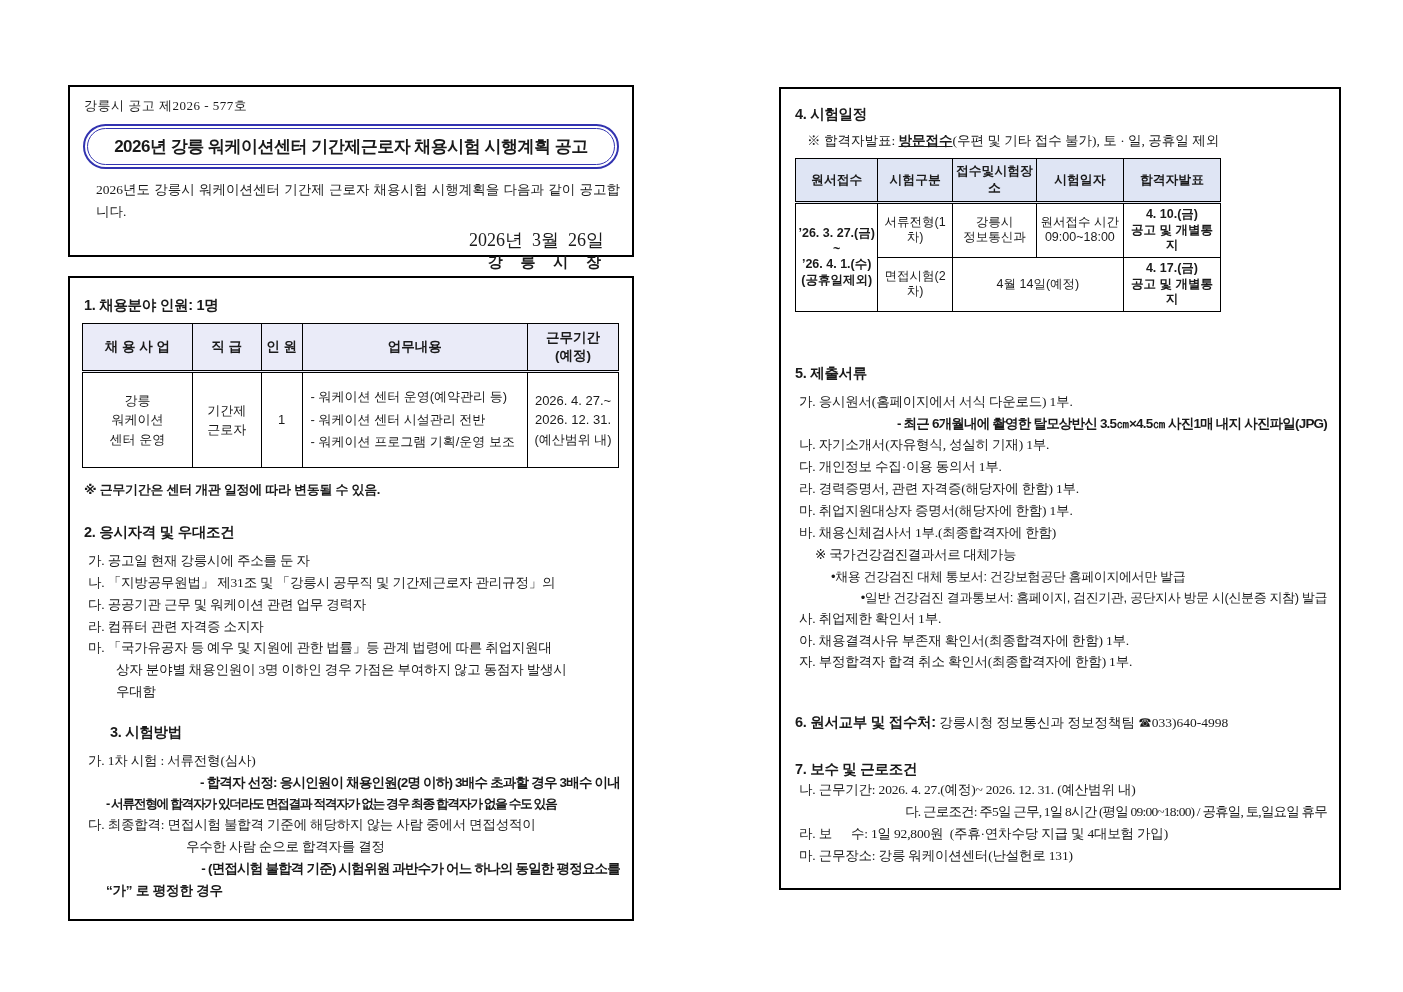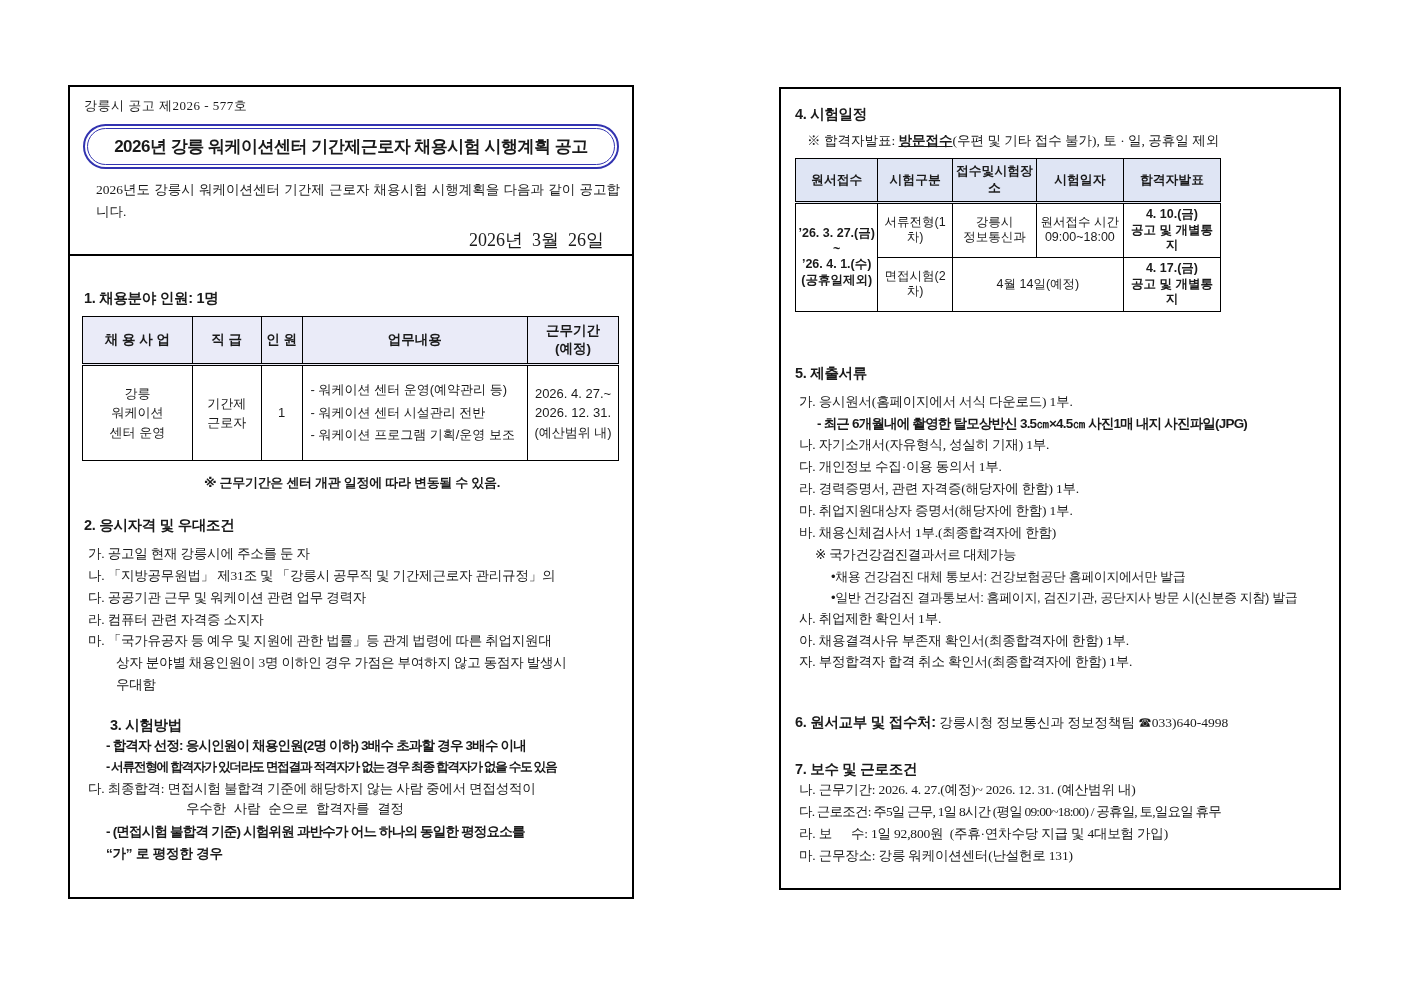--- a/index.html
+++ b/index.html
@@ -2,21 +2,21 @@
 <html style="--title-border: #3233b0; --hdr-bg-1: #eaebf8; --hdr-bg-2: #dfe5f4;"><head>
 <meta charset="utf-8">
 <style>
   html,body{margin:0;padding:0;}
   body{
     width:1403px;height:992px;position:relative;background:#ffffff;
     font-family:"Liberation Serif","DejaVu Serif",serif;color:#1a1a1a;
   }
   .panel{position:absolute;box-sizing:border-box;border:2px solid #000;background:#fff;}
   #p1-head{left:68px;top:85px;width:566px;height:172px;}
-  #p1-main{left:68px;top:254px;width:566px;height:645px;padding:25px 12px;}
+  #p1-main{left:68px;top:276px;width:566px;height:645px;padding:10px 12px;}
   #p2{left:779px;top:87px;width:562px;height:803px;padding:16px 12px;}
 
   .notice-no{margin:10px 0 0 14px;font-size:13px;letter-spacing:.5px;}
   .title-box{margin:9px 13px 0 13px;border:2px solid var(--title-border,#3233b0);border-radius:28px;padding:2px;}
   .title-inner{border:1px solid var(--title-border,#3233b0);border-radius:24px;text-align:center;
     padding:6px 2px;font-weight:bold;font-size:17px;font-family:"Liberation Sans","DejaVu Sans",sans-serif;letter-spacing:-0.5px;}
   .intro{margin:10px 12px 0 26px;font-size:13.5px;line-height:1.6;text-align:justify;}
   .date-line{margin:6px 28px 0 0;text-align:right;font-size:18px;white-space:pre-wrap;}
   .sign-line{margin:1px 24px 0 0;text-align:right;font-size:15px;font-weight:bold;letter-spacing:7px;white-space:pre-wrap;}
 
@@ -27,28 +27,28 @@
   table{border-collapse:collapse;font-family:"Liberation Sans","DejaVu Sans",sans-serif;}
   #t1{width:537px;margin:8px 0 0 0;font-size:13px;}
   #t2{width:426px;margin:8px 0 0 2px;font-size:12.5px;}
   th,td{border:1.2px solid #000;text-align:center;vertical-align:middle;white-space:pre-line;}
   th{background:var(--hdr-bg-1,#eaebf8);border-bottom:3px double #000;font-weight:bold;padding:5px 2px;font-size:13.5px;}
   #t2 th{background:var(--hdr-bg-2,#dfe5f4);font-size:12.8px;padding:4px 1px;}
   #t1 td{height:86px;line-height:1.5;}
   #t1 td.duties{text-align:left;padding:4px 4px 4px 8px;line-height:1.75;}
   #t2 td{padding:3px 1px;line-height:1.25;height:32px;}
   #t2 .b-cell{font-weight:bold;}
-  .tbl-note{font-family:"Liberation Sans","DejaVu Sans",sans-serif;font-weight:bold;font-size:13px;margin:13px 0 0 2px;letter-spacing:-0.3px;text-align:center;}
+  .tbl-note{font-family:"Liberation Sans","DejaVu Sans",sans-serif;font-weight:bold;font-size:13px;margin:13px 0 0 2px;letter-spacing:-0.3px;}
 
   .ln{font-size:13.5px;line-height:1.62;margin-left:6px;white-space:pre-wrap;letter-spacing:-0.2px;}
   .cont{margin-left:34px;}
   .sub{margin-left:24px;font-family:"Liberation Sans","DejaVu Sans",sans-serif;}
-  .deep{margin-left:104px;font-family:Liberation Mono, monospace;}
+  .deep{margin-left:104px;}
   .b{font-weight:bold;}
-  .squeeze{letter-spacing:-0.8px;}
+  .squeeze{letter-spacing:-0.8px;text-align:right;}
   .squeeze2{letter-spacing:-1.4px;font-size:12.8px;}
   .note2{margin-left:22px;font-family:"Liberation Sans","DejaVu Sans",sans-serif;letter-spacing:-0.4px;}
   .bullet{margin-left:38px;font-family:"Liberation Sans","DejaVu Sans",sans-serif;font-size:13px;letter-spacing:-0.4px;}
   .s4-note{margin:8px 0 0 14px;font-size:13.5px;white-space:pre-wrap;}
   .u{ text-decoration:underline;font-weight:bold;}
   .inline{display:inline;}
   .s6-line{font-size:13.5px;margin-left:2px;white-space:pre-wrap;}
   .s6-line .lbl{font-weight:bold;font-size:14.5px;font-family:"Liberation Sans","DejaVu Sans",sans-serif;letter-spacing:-0.3px;}
 </style>
 </head>
@@ -108,20 +108,21 @@
   <div class="sec-h mt24">2. 응시자격 및 우대조건</div>
   <div class="ln mt8">가. 공고일 현재 강릉시에 주소를 둔 자</div>
   <div class="ln">나. 「지방공무원법」 제31조 및 「강릉시 공무직 및 기간제근로자 관리규정」의</div>
   <div class="ln">다. 공공기관 근무 및 워케이션 관련 업무 경력자</div>
   <div class="ln">라. 컴퓨터 관련 자격증 소지자</div>
   <div class="ln">마. 「국가유공자 등 예우 및 지원에 관한 법률」등 관계 법령에 따른 취업지원대</div>
   <div class="ln cont">상자 분야별 채용인원이 3명 이하인 경우 가점은 부여하지 않고 동점자 발생시</div>
   <div class="ln cont">우대함</div>
 
   <div class="sec-h mt20">3. 시험방법</div>
+  <div class="ln mt8">가. 1차 시험 : 서류전형(심사)</div>
   <div class="ln sub b squeeze">- 합격자 선정: 응시인원이 채용인원(2명 이하) 3배수 초과할 경우 3배수 이내</div>
   <div class="ln sub b squeeze2">- 서류전형에 합격자가 있더라도 면접결과 적격자가 없는 경우 최종 합격자가 없을 수도 있음</div>
   <div class="ln">다. 최종합격: 면접시험 불합격 기준에 해당하지 않는 사람 중에서 면접성적이</div>
   <div class="ln deep">우수한 사람 순으로 합격자를 결정</div>
   <div class="ln sub b squeeze">- (면접시험 불합격 기준) 시험위원 과반수가 어느 하나의 동일한 평정요소를</div>
   <div class="ln sub b cont">“가” 로 평정한 경우</div>
 </div>
 
 <div id="p2" class="panel">
   <div class="sec-h">4. 시험일정</div>

